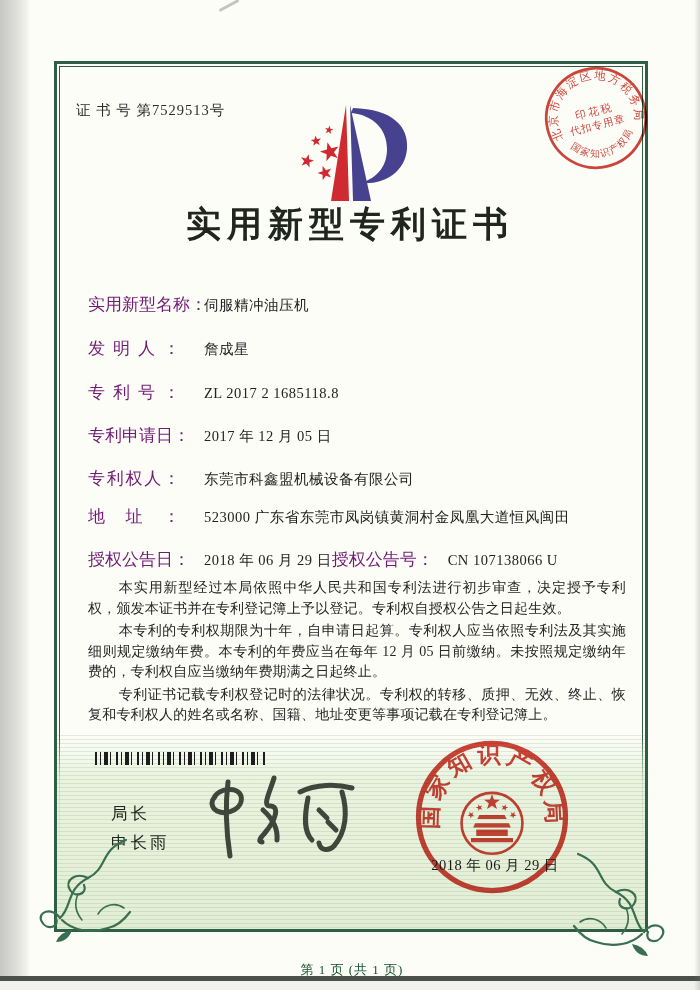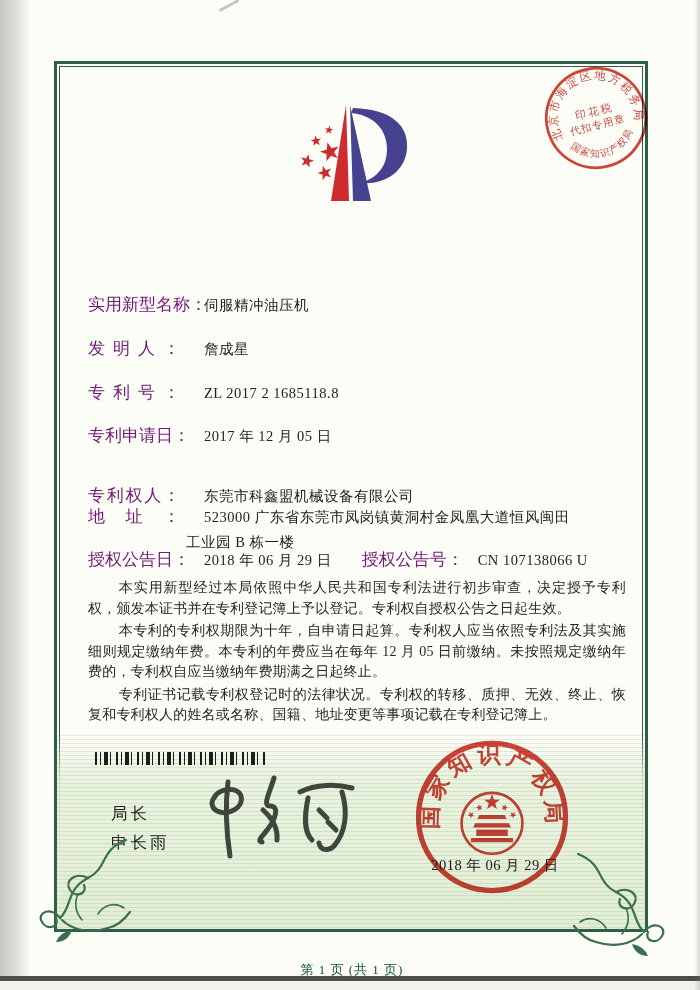--- a/index.html
+++ b/index.html
@@ -33,21 +33,21 @@
 
   .title{position:absolute;left:0;right:0;top:201px;margin:0;text-align:center;
     font-size:35px;font-weight:600;letter-spacing:6px;color:#20251f;}
 
   .fields{position:absolute;left:88px;top:293px;width:552px;color:#2b2b2b;}
   .frow{position:absolute;left:0;white-space:nowrap;}
   .flabel{display:inline-block;width:92px;font-size:17px;letter-spacing:0;
     text-align-last:justify;text-justify:inter-character;white-space:nowrap;vertical-align:baseline;color:#701a75;}
   .fvalue{font-size:14.5px;letter-spacing:.5px;margin-left:24px;color:#222;}
   .fvalue2{font-size:14.5px;letter-spacing:.5px;margin:5px 0 0 98px;white-space:nowrap;color:#222;}
-  .flabel.second{margin-left:30px;}
+  .flabel.second{}
 
   .paras{position:absolute;left:88px;right:74px;top:578px;color:#252525;}
   .paras p{margin:0 0 2px;font-size:14px;line-height:20.5px;text-indent:2.2em;letter-spacing:.2px;text-align:justify;}
 
   .barcode{position:absolute;left:95px;top:752px;width:172px;height:13px;
     background:repeating-linear-gradient(90deg,#1d1d1d 0 2px,rgba(0,0,0,0) 2px 5px,#1d1d1d 5px 6px,rgba(0,0,0,0) 6px 9px,#1d1d1d 9px 13px,rgba(0,0,0,0) 13px 15px,#1d1d1d 15px 16px,rgba(0,0,0,0) 16px 21px);}
 
   .officer{position:absolute;left:95px;top:799px;font-size:16.5px;letter-spacing:3px;line-height:29px;color:#20261f;margin-left:16px;}
 
   .signature{position:absolute;left:200px;top:768px;width:165px;height:100px;opacity:.93;}
@@ -71,20 +71,21 @@
   <div class="scan-edge-bottom"></div>
   <div class="scan-below"></div>
   <div class="scan-edge-right"></div>
   <div class="scan-mark"></div>
 
   <div class="frame">
     <div class="green-band"></div>
     <div class="footer">第 1 页 (共 1 页)</div>
   </div>
 
+  <div class="cert-no">证 书 号 第7529513号</div>
 
   <svg class="logo" viewBox="0 0 140 103">
     <defs>
       <polygon id="star" points="0,-1 0.235,-0.324 0.951,-0.309 0.382,0.124 0.588,0.809 0,0.4 -0.588,0.809 -0.382,0.124 -0.951,-0.309 -0.235,-0.324"></polygon>
     </defs>
     <polygon points="63,2 48,98 66,98" fill="#cf2a30"></polygon>
     <polygon points="67,2 70,98 88,98" fill="#47428f"></polygon>
     <path d="M70,5 C110,6 126,24 124,46 C122,70 100,82 78,80 C96,74 104,62 104,46 C104,26 90,12 68,10 Z" fill="#47428f"></path>
     <g fill="#cf2a30">
       <use href="#star" transform="translate(47,49) scale(10) rotate(-15)"></use>
@@ -102,40 +103,40 @@
     <text font-size="10.5" letter-spacing="2">
       <textPath href="#stampTopArc" startOffset="1">北京市海淀区地方税务局</textPath>
     </text>
     <text font-size="9" letter-spacing="1">
       <textPath href="#stampBotArc" startOffset="2">国家知识产权局</textPath>
     </text>
     <text x="50" y="47" text-anchor="middle" font-size="10" letter-spacing="2">印花税</text>
     <text x="50" y="60" text-anchor="middle" font-size="9.5" letter-spacing="1">代扣专用章</text>
   </svg>
 
+  <h1 class="title">实用新型专利证书</h1>
 
   <div class="fields">
     <div class="frow" style="top:0">
       <span class="flabel">实用新型名称：</span><span class="fvalue">伺服精冲油压机</span>
     </div>
     <div class="frow" style="top:44px">
       <span class="flabel">发明人：</span><span class="fvalue">詹成星</span>
     </div>
     <div class="frow" style="top:88px">
       <span class="flabel">专利号：</span><span class="fvalue">ZL 2017 2 1685118.8</span>
     </div>
     <div class="frow" style="top:131px">
       <span class="flabel">专利申请日：</span><span class="fvalue">2017 年 12 月 05 日</span>
     </div>
-    <div class="frow" style="top:191px">
+    <div class="frow" style="top:174px">
       <span class="flabel">专利权人：</span><span class="fvalue">东莞市科鑫盟机械设备有限公司</span>
     </div>
     <div class="frow" style="top:212px">
       <span class="flabel">地址：</span><span class="fvalue">523000 广东省东莞市凤岗镇黄洞村金凤凰大道恒风闽田</span>
-      <div class="fvalue2">工业园 B 栋一楼</div>
     </div>
     <div class="frow" style="top:255px">
       <span class="flabel">授权公告日：</span><span class="fvalue">2018 年 06 月 29 日</span><span class="flabel second">授权公告号：</span><span class="fvalue">CN 107138066 U</span>
     </div>
   </div>
 
   <div class="paras">
     <p>本实用新型经过本局依照中华人民共和国专利法进行初步审查，决定授予专利权，颁发本证书并在专利登记簿上予以登记。专利权自授权公告之日起生效。</p>
     <p>本专利的专利权期限为十年，自申请日起算。专利权人应当依照专利法及其实施细则规定缴纳年费。本专利的年费应当在每年 12 月 05 日前缴纳。未按照规定缴纳年费的，专利权自应当缴纳年费期满之日起终止。</p>
     <p>专利证书记载专利权登记时的法律状况。专利权的转移、质押、无效、终止、恢复和专利权人的姓名或名称、国籍、地址变更等事项记载在专利登记簿上。</p>

